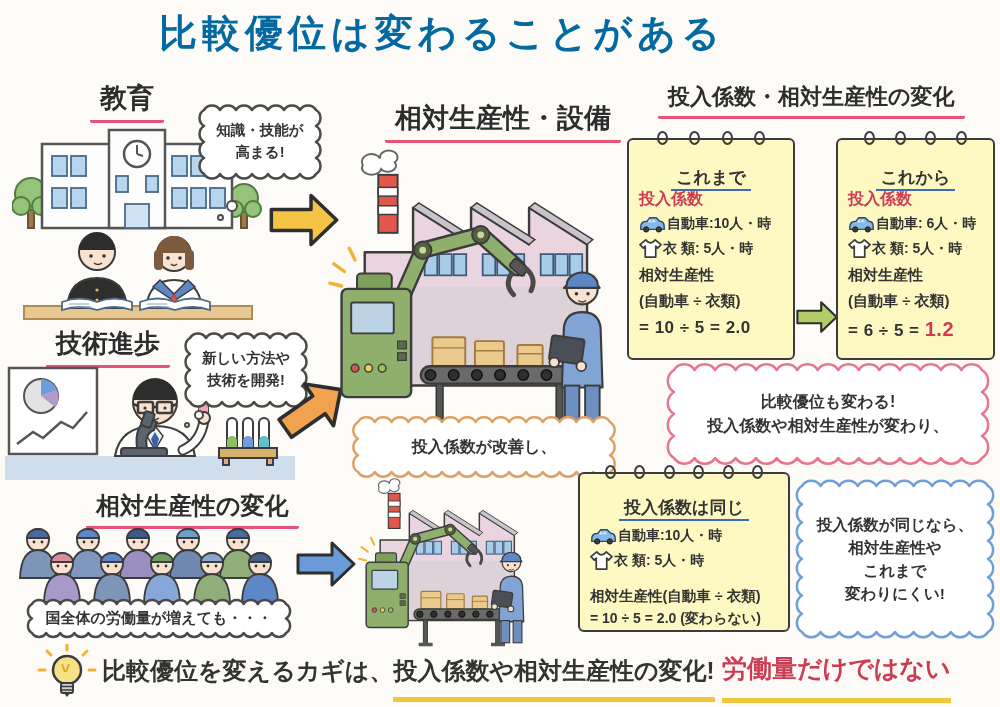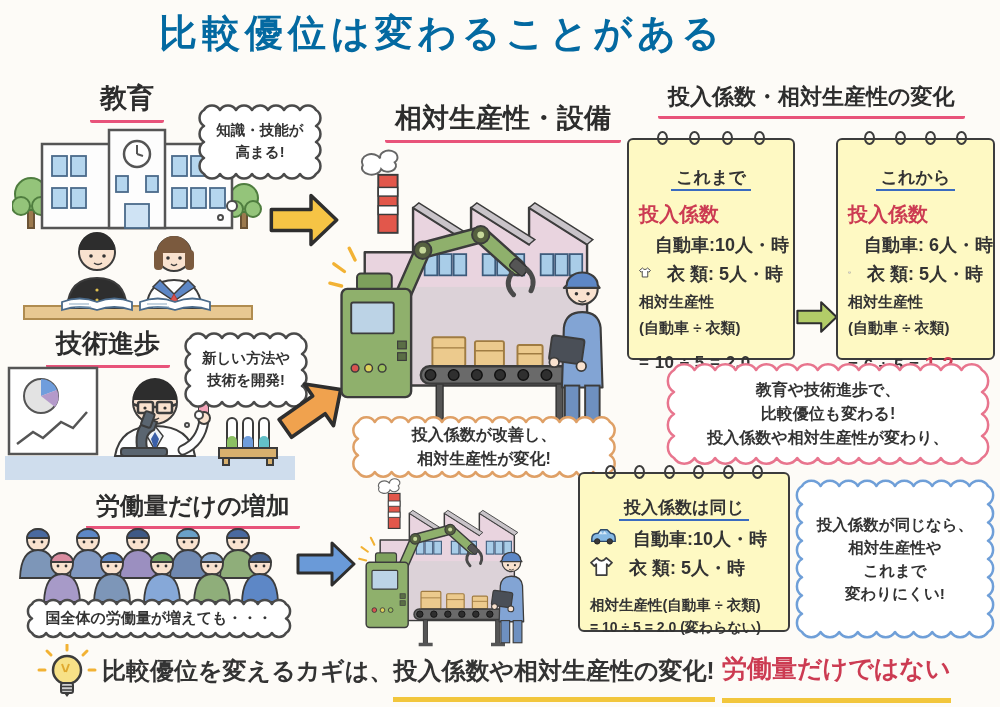--- a/index.html
+++ b/index.html
@@ -32,24 +32,24 @@
     position:absolute; background:#fef9c3; border:2.5px solid #3c3c3c; border-radius:6px;
     padding:26px 10px 6px;
   }
   .rings {
     position:absolute; top:-9px; left:6px; right:6px;
     display:flex; justify-content:space-evenly;
   }
   .ring { width:11px; height:14px; border:2.5px solid #3c3c3c; border-radius:50%; }
   .card-title { text-align:center; font-size:17px; font-weight:bold; white-space:nowrap; }
   .blue-underline { border-bottom:2.5px solid var(--card_blue); padding:0 5px 2px; }
-  .coef-heading { color:var(--accent_red); font-weight:bold; font-size:20px; margin:12px 0 4px; white-space:nowrap; }
-  .icon-row { display:flex; gap:16px; font-size:18px; font-weight:600; margin:5px 0; white-space:nowrap; }
+  .coef-heading { color:var(--accent_red); font-weight:bold; font-size:16px; margin:0 0 4px; white-space:nowrap; }
+  .icon-row { display:flex; align-items:center; gap:1px; font-size:14px; font-weight:600; margin:5px 0; white-space:nowrap; }
   .prod-label { font-size:15px; font-weight:600; margin-top:7px; white-space:nowrap; }
-  .result { font-size:17px; font-weight:bold; margin-top:15px; letter-spacing:0.5px; white-space:nowrap; }
+  .result { font-size:17px; font-weight:bold; margin-top:7px; letter-spacing:0.5px; white-space:nowrap; }
   .result .hl { color:var(--accent_red); font-size:20px; }
   .result-small { font-size:14px; font-weight:bold; margin-top:4px; white-space:nowrap; }
   .prod-line-small { font-size:14.5px; font-weight:600; margin-top:16px; white-space:nowrap; }
   
   .footer-line { position:absolute; font-size:24px; font-weight:bold; white-space:nowrap; }
   .yellow-underline { border-bottom:5px solid var(--footer_yellow); padding-bottom:13px; }
   .warning { color:var(--accent_red); font-size:25px; }
 </style>
 </head>
 <body>
@@ -285,21 +285,21 @@
       <path d="M 8 8 A 9.4 9.4 0 0 1 24 8 A 9.4 9.4 0 0 1 40 8 A 9.4 9.4 0 0 1 56 8 A 9.4 9.4 0 0 1 72 8 A 9.4 9.4 0 0 1 88 8 A 9.4 9.4 0 0 1 104 8 A 9.4 9.4 0 0 1 120 8 A 9.4 9.4 0 0 1 120 24 A 9.4 9.4 0 0 1 120 40 A 9.4 9.4 0 0 1 120 56 A 9.4 9.4 0 0 1 120 72 A 9.4 9.4 0 0 1 104 72 A 9.4 9.4 0 0 1 88 72 A 9.4 9.4 0 0 1 72 72 A 9.4 9.4 0 0 1 56 72 A 9.4 9.4 0 0 1 40 72 A 9.4 9.4 0 0 1 24 72 A 9.4 9.4 0 0 1 8 72 A 9.4 9.4 0 0 1 8 56 A 9.4 9.4 0 0 1 8 40 A 9.4 9.4 0 0 1 8 24 A 9.4 9.4 0 0 1 8 8 Z" fill="#fff" stroke="#4a4a4a" stroke-width="2.5" stroke-linejoin="round"></path>
     </svg>
   <div class="cloud-text" style="font-size:14.5px">
     <div>新しい方法や</div>
     <div>技術を開発!</div>
   </div>
 </div>
 <div class="dot" style="left:194px;top:410px;width:10px;height:10px"></div>
 <div class="dot" style="left:184px;top:422px;width:6px;height:6px"></div>
 
-<div class="section-label" style="left:86px;top:490px;font-size:24px">労働量だけの増加</div>
+<div class="section-label" style="left:86px;top:490px;font-size:24px">相対生産性の変化</div>
 
 <svg class="abs" style="left:16px;top:524px" width="275" height="80" viewBox="0 0 275 80">
 
   <g stroke="#3c3c3c" stroke-width="1.8">
     <g transform="translate(6,0)">
         <circle cx="16" cy="16" r="11" fill="#f9e2cf"></circle>
         <path d="M5 14 a11 9 0 0 1 22 0 z" fill="#4a6aa0"></path>
         <circle cx="12" cy="18" r="1.4" fill="#333" stroke="none"></circle>
         <circle cx="20" cy="18" r="1.4" fill="#333" stroke="none"></circle>
         <path d="M-2 54 q1 -28 18 -28 q17 0 18 28 z" fill="#7d96b8"></path>
@@ -400,21 +400,20 @@
 <svg class="abs" style="left:328px;top:136px" width="290" height="300" viewBox="0 0 300 310">
   <use href="#factory" width="300" height="310"></use>
 </svg>
 
 <div class="cloud" style="left:350px;top:414px;width:268px;height:66px">
     <svg class="cloud-bg" viewBox="0 0 268 66">
       <path d="M 8 8 A 9.9 9.9 0 0 1 24.8 8 A 9.9 9.9 0 0 1 41.6 8 A 9.9 9.9 0 0 1 58.4 8 A 9.9 9.9 0 0 1 75.2 8 A 9.9 9.9 0 0 1 92 8 A 9.9 9.9 0 0 1 108.8 8 A 9.9 9.9 0 0 1 125.6 8 A 9.9 9.9 0 0 1 142.4 8 A 9.9 9.9 0 0 1 159.2 8 A 9.9 9.9 0 0 1 176 8 A 9.9 9.9 0 0 1 192.8 8 A 9.9 9.9 0 0 1 209.6 8 A 9.9 9.9 0 0 1 226.4 8 A 9.9 9.9 0 0 1 243.2 8 A 9.9 9.9 0 0 1 260 8 A 9.8 9.8 0 0 1 260 24.7 A 9.8 9.8 0 0 1 260 41.3 A 9.8 9.8 0 0 1 260 58 A 9.9 9.9 0 0 1 243.2 58 A 9.9 9.9 0 0 1 226.4 58 A 9.9 9.9 0 0 1 209.6 58 A 9.9 9.9 0 0 1 192.8 58 A 9.9 9.9 0 0 1 176 58 A 9.9 9.9 0 0 1 159.2 58 A 9.9 9.9 0 0 1 142.4 58 A 9.9 9.9 0 0 1 125.6 58 A 9.9 9.9 0 0 1 108.8 58 A 9.9 9.9 0 0 1 92 58 A 9.9 9.9 0 0 1 75.2 58 A 9.9 9.9 0 0 1 58.4 58 A 9.9 9.9 0 0 1 41.6 58 A 9.9 9.9 0 0 1 24.8 58 A 9.9 9.9 0 0 1 8 58 A 9.8 9.8 0 0 1 8 41.3 A 9.8 9.8 0 0 1 8 24.7 A 9.8 9.8 0 0 1 8 8 Z" fill="#fff" stroke="#dfa066" stroke-width="2.5" stroke-linejoin="round"></path>
     </svg>
   <div class="cloud-text" style="font-size:16px">
     <div>投入係数が改善し、</div>
-    <div>相対生産性が変化!</div>
   </div>
 </div>
 
 <svg class="abs" style="left:358px;top:470px" width="175" height="181" viewBox="0 0 300 310">
   <use href="#factory" width="300" height="310"></use>
 </svg>
 
 <div class="section-label" style="left:658px;top:82px;font-size:22px">投入係数・相対生産性の変化</div>
 
 <div class="note-card" style="left:627px;top:138px;width:168px;height:222px">
@@ -467,21 +466,20 @@
   <div class="prod-label">相対生産性</div>
   <div class="prod-label">(自動車 ÷ 衣類)</div>
   <div class="result"><span>= 6 ÷ 5 = </span><span class="hl">1.2</span></div>
 </div>
 
 <div class="cloud" style="left:666px;top:362px;width:324px;height:104px">
     <svg class="cloud-bg" viewBox="0 0 324 104">
       <path d="M 8 8 A 12.1 12.1 0 0 1 28.5 8 A 12.1 12.1 0 0 1 49.1 8 A 12.1 12.1 0 0 1 69.6 8 A 12.1 12.1 0 0 1 90.1 8 A 12.1 12.1 0 0 1 110.7 8 A 12.1 12.1 0 0 1 131.2 8 A 12.1 12.1 0 0 1 151.7 8 A 12.1 12.1 0 0 1 172.3 8 A 12.1 12.1 0 0 1 192.8 8 A 12.1 12.1 0 0 1 213.3 8 A 12.1 12.1 0 0 1 233.9 8 A 12.1 12.1 0 0 1 254.4 8 A 12.1 12.1 0 0 1 274.9 8 A 12.1 12.1 0 0 1 295.5 8 A 12.1 12.1 0 0 1 316 8 A 12.9 12.9 0 0 1 316 30 A 12.9 12.9 0 0 1 316 52 A 12.9 12.9 0 0 1 316 74 A 12.9 12.9 0 0 1 316 96 A 12.1 12.1 0 0 1 295.5 96 A 12.1 12.1 0 0 1 274.9 96 A 12.1 12.1 0 0 1 254.4 96 A 12.1 12.1 0 0 1 233.9 96 A 12.1 12.1 0 0 1 213.3 96 A 12.1 12.1 0 0 1 192.8 96 A 12.1 12.1 0 0 1 172.3 96 A 12.1 12.1 0 0 1 151.7 96 A 12.1 12.1 0 0 1 131.2 96 A 12.1 12.1 0 0 1 110.7 96 A 12.1 12.1 0 0 1 90.1 96 A 12.1 12.1 0 0 1 69.6 96 A 12.1 12.1 0 0 1 49.1 96 A 12.1 12.1 0 0 1 28.5 96 A 12.1 12.1 0 0 1 8 96 A 12.9 12.9 0 0 1 8 74 A 12.9 12.9 0 0 1 8 52 A 12.9 12.9 0 0 1 8 30 A 12.9 12.9 0 0 1 8 8 Z" fill="#fff" stroke="#e8758e" stroke-width="2.5" stroke-linejoin="round"></path>
     </svg>
   <div class="cloud-text" style="font-size:16px">
-    <div>教育や技術進歩で、</div>
     <div>比較優位も変わる!</div>
     <div>投入係数や相対生産性が変わり、</div>
   </div>
 </div>
 
 <div class="note-card" style="left:578px;top:472px;width:212px;height:160px;padding-top:22px">
   <div class="rings">
       <div class="ring"></div>
       <div class="ring"></div>
       <div class="ring"></div>

